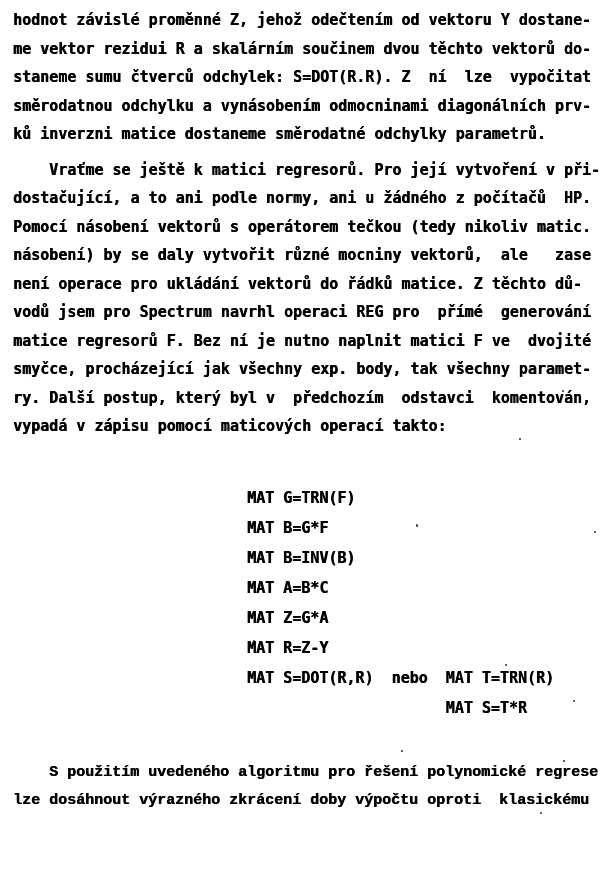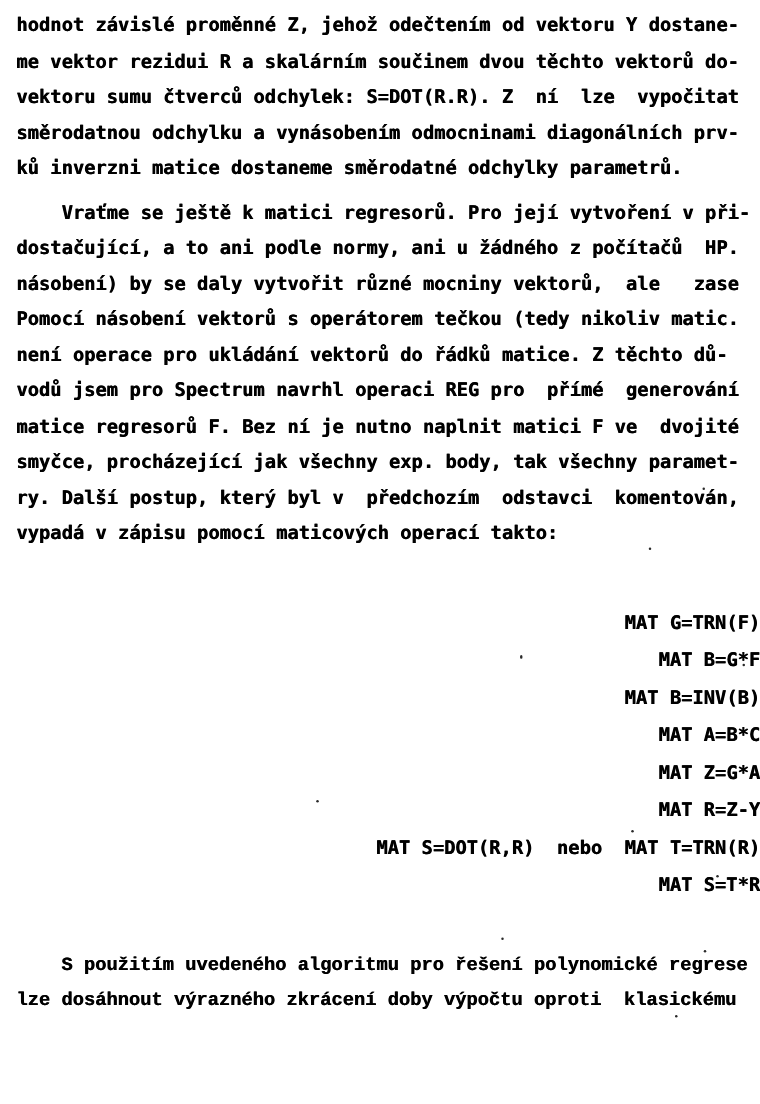--- a/index.html
+++ b/index.html
@@ -32,47 +32,46 @@
   }
   .para-2 { margin-top: 7px; }
   .code-block {
     margin-top: 42px;
     margin-left: 234px;
   }
   .code-block .line {
     white-space: pre;
     line-height: 30px;
     height: 30px;
-    text-align: right;
   }
   .para-3 { margin-top: 36px; font-family: Liberation Mono, monospace; }
   .speck {
     position: absolute;
     background: #2a2a2a;
     border-radius: 50%;
   }
 </style>
 </head>
 <body>
 
 <div class="page">
 
   <div class="para para-1">
     <div class="line">hodnot závislé proměnné Z, jehož odečtením od vektoru Y dostane-</div>
     <div class="line">me vektor rezidui R a skalárním součinem dvou těchto vektorů do-</div>
-    <div class="line">vektoru sumu čtverců odchylek: S=DOT(R.R). Z  ní  lze  vypočitat</div>
+    <div class="line">staneme sumu čtverců odchylek: S=DOT(R.R). Z  ní  lze  vypočitat</div>
     <div class="line">směrodatnou odchylku a vynásobením odmocninami diagonálních prv-</div>
     <div class="line">ků inverzni matice dostaneme směrodatné odchylky parametrů.</div>
   </div>
 
   <div class="para para-2">
     <div class="line">    Vraťme se ještě k matici regresorů. Pro její vytvoření v při-</div>
     <div class="line">dostačující, a to ani podle normy, ani u žádného z počítačů  HP.</div>
+    <div class="line">Pomocí násobení vektorů s operátorem tečkou (tedy nikoliv matic.</div>
     <div class="line">násobení) by se daly vytvořit různé mocniny vektorů,  ale   zase</div>
-    <div class="line">Pomocí násobení vektorů s operátorem tečkou (tedy nikoliv matic.</div>
     <div class="line">není operace pro ukládání vektorů do řádků matice. Z těchto dů-</div>
     <div class="line">vodů jsem pro Spectrum navrhl operaci REG pro  přímé  generování</div>
     <div class="line">matice regresorů F. Bez ní je nutno naplnit matici F ve  dvojité</div>
     <div class="line">smyčce, procházející jak všechny exp. body, tak všechny paramet-</div>
     <div class="line">ry. Další postup, který byl v  předchozím  odstavci  komentován,</div>
     <div class="line">vypadá v zápisu pomocí maticových operací takto:</div>
   </div>
 
   <div class="code-block">
     <div class="line">MAT G=TRN(F)</div>

